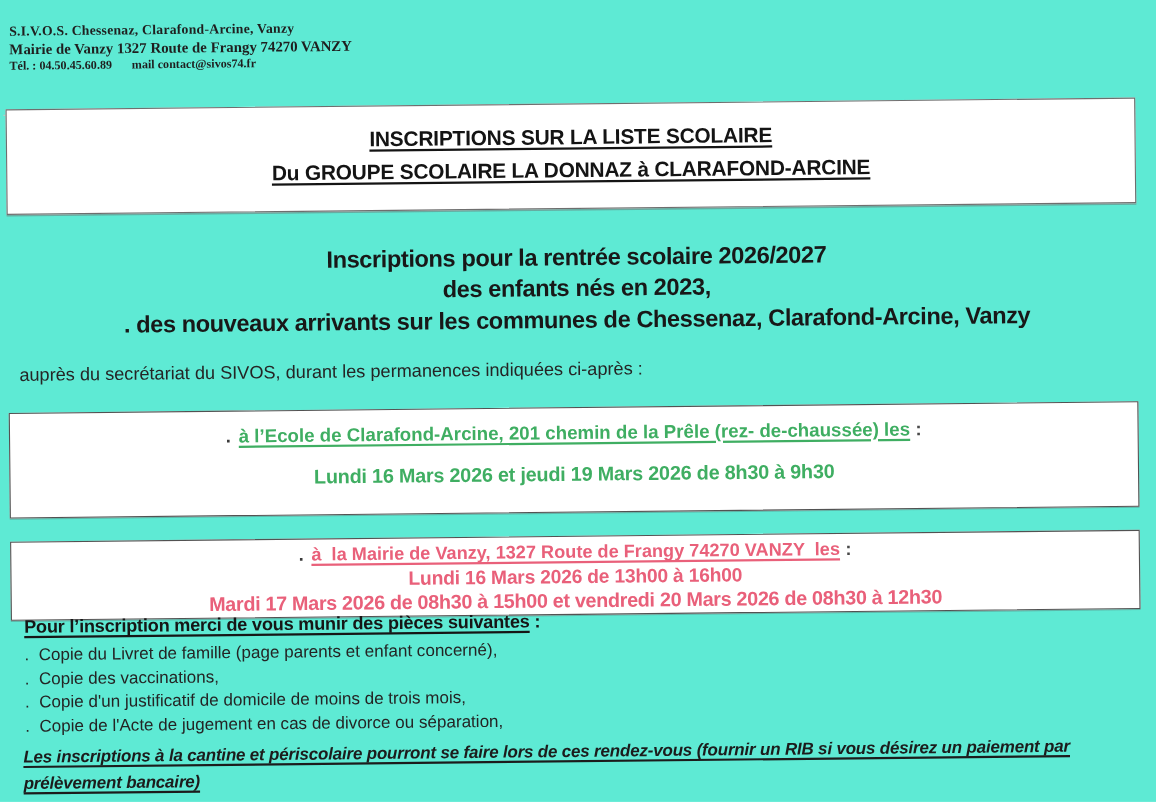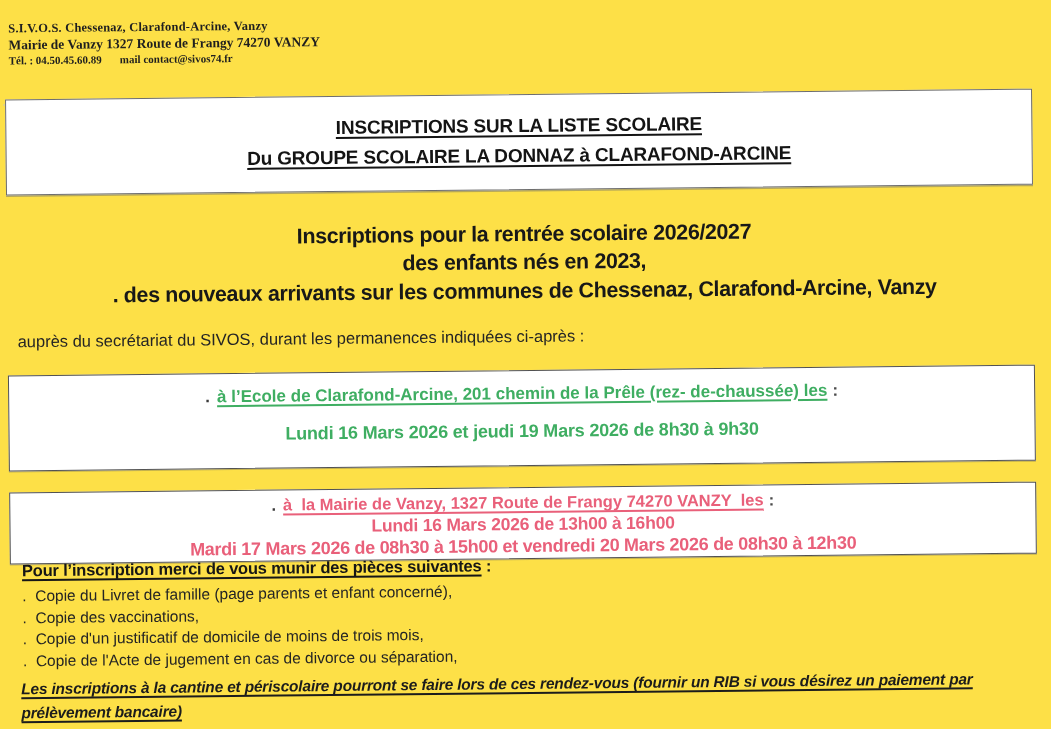--- a/index.html
+++ b/index.html
@@ -9,21 +9,21 @@
     --box-border: #525252;
   }
   html, body { margin: 0; padding: 0; }
   body {
     width: 1051px; height: 729px;
     background: #ffffff;
     font-family: "Liberation Sans", sans-serif;
     color: var(--ink);
     overflow: hidden;
   }
-  .sheet { position: relative; width: 1051px; height: 729px; background: #fde047; }
+  .sheet { position: relative; width: 1051px; height: 729px; background: #5eead4; }
   .rot { position: absolute; inset: 0; transform: rotate(-0.6deg); transform-origin: 525px 380px; }
 
   
   .letterhead {
     position: absolute; left: 12px; top: 15px;
     font-family: "Liberation Serif", serif; font-weight: bold; color: #1f1f1f;
   }
   .lh1 { font-size: 12.5px; line-height: 16px; letter-spacing: 0.2px; }
   .lh2 { font-size: 13.5px; line-height: 17px; }
   .lh3 { font-size: 11px; line-height: 15px; }

